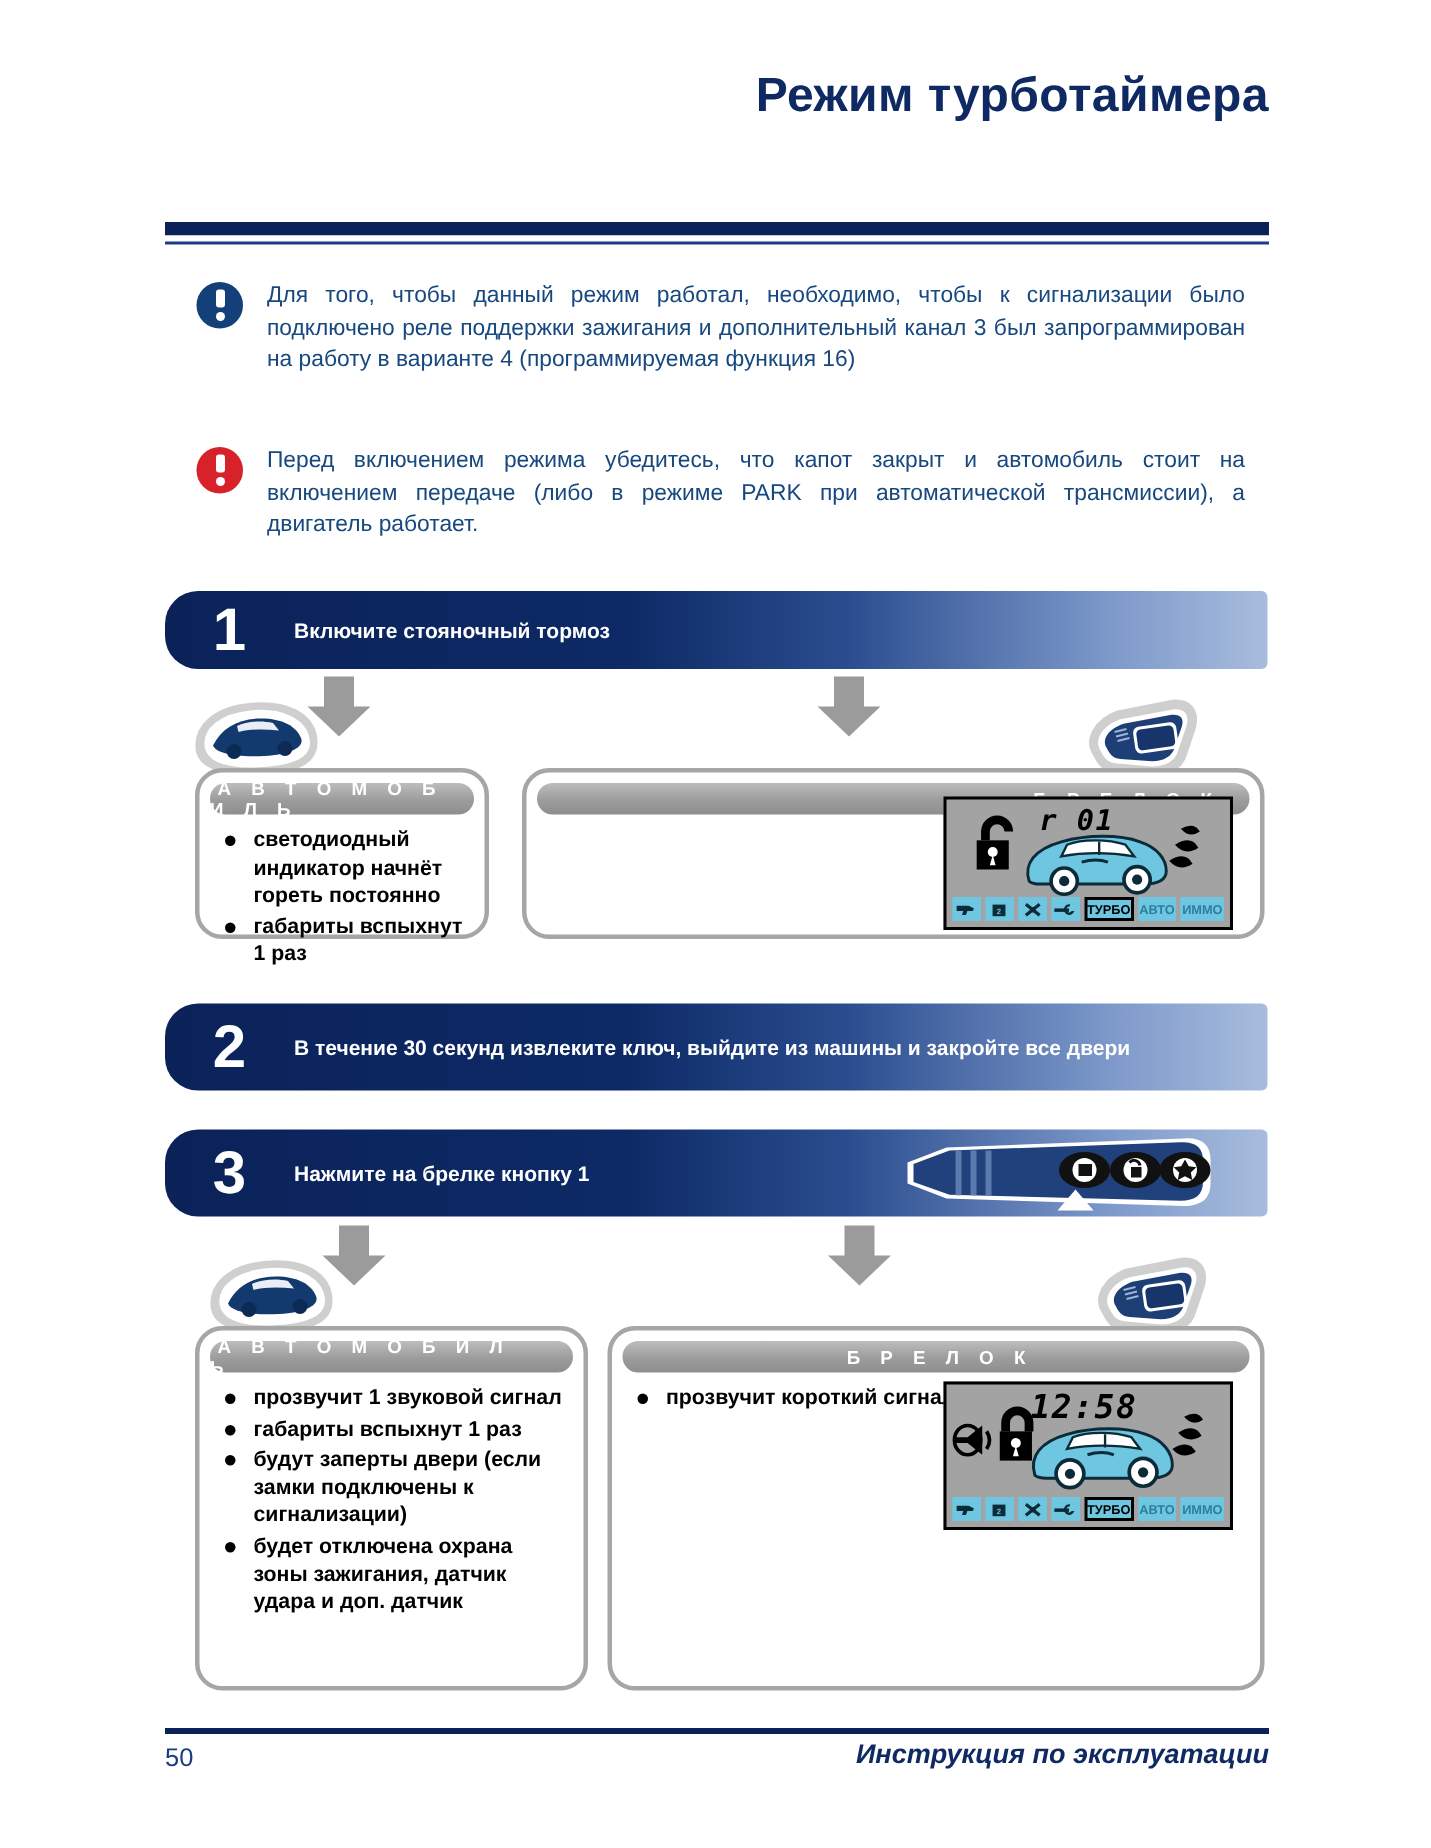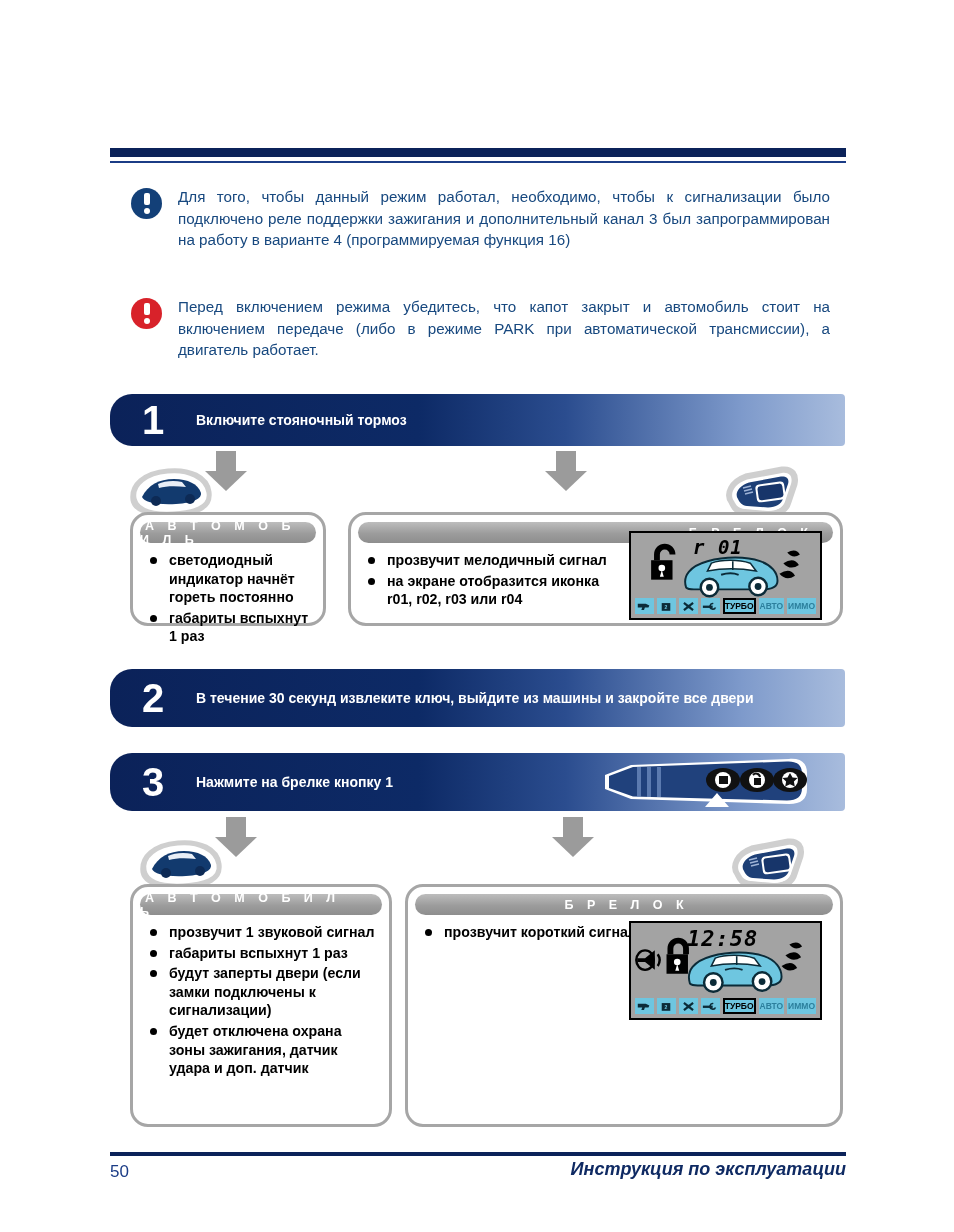--- a/index.html
+++ b/index.html
@@ -153,20 +153,21 @@
   .foot-text{
     position:absolute;right:108px;top:1159px;
     font-size:18px;font-weight:bold;font-style:italic;color:#0f2a63;
   }
 </style>
 </head>
 <body>
 
 <div class="page">
 
+  <div class="page-title">Режим турботаймера</div>
   <div class="head-rule">
     <div class="thick"></div>
       <div class="gap"></div>
       <div class="thin"></div>
   </div>
 
   <div class="note" id="note1">
     <div class="badge blue">
       <i></i>
         <i class="dot"></i>
@@ -225,24 +226,20 @@
   <div class="card" id="card1">
     <div class="cap">А В Т О М О Б И Л Ь</div>
     <ul>
       <li>светодиодный индикатор начнёт гореть постоянно</li>
       <li>габариты вспыхнут 1 раз</li>
     </ul>
   </div>
 
   <div class="card" id="card2">
     <div class="cap right">Б Р Е Л О К</div>
-    <ul>
-      <li>прозвучит мелодичный сигнал</li>
-      <li>на экране отобразится иконка r01, r02, r03 или r04</li>
-    </ul>
   </div>
 
   <div class="lcd" id="lcd1">
     <div class="seg" style="left:62px;top:3px;font-size:19px;">r 01</div>
     <svg viewBox="0 0 193 72" width="189" height="70" style="position:absolute;left:0;top:0;">
 
       <g>
         <path d="M26 28 L26 22 A8 8 0 0 1 42 22" fill="none" stroke="#000" stroke-width="6"></path>
         <rect x="20" y="28" width="22" height="20" fill="#000"></rect>
         <circle cx="31" cy="36" r="3.4" fill="#fff"></circle>

